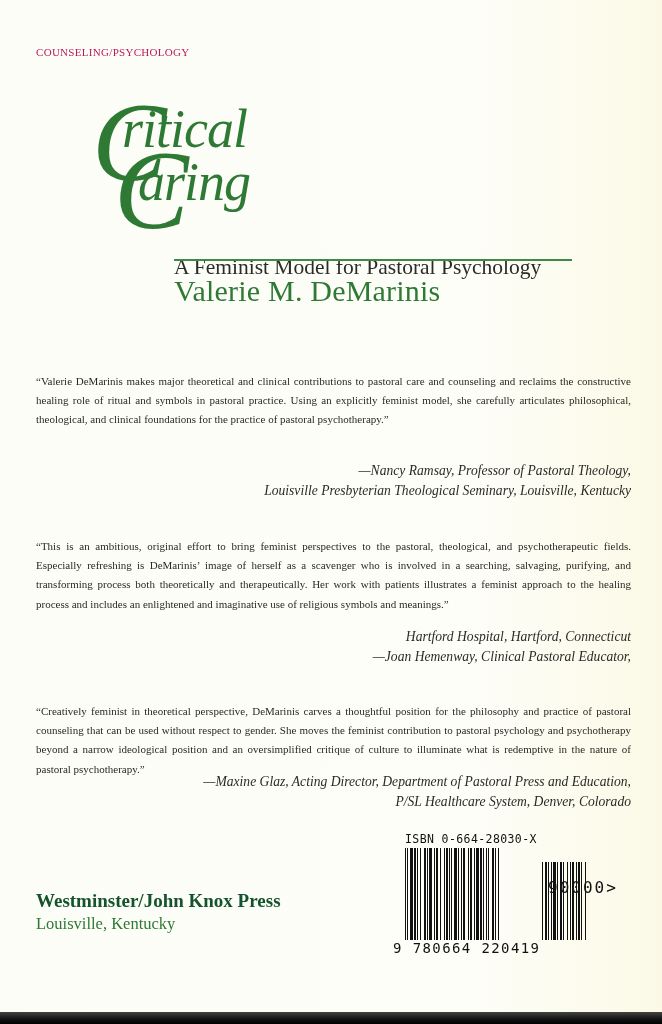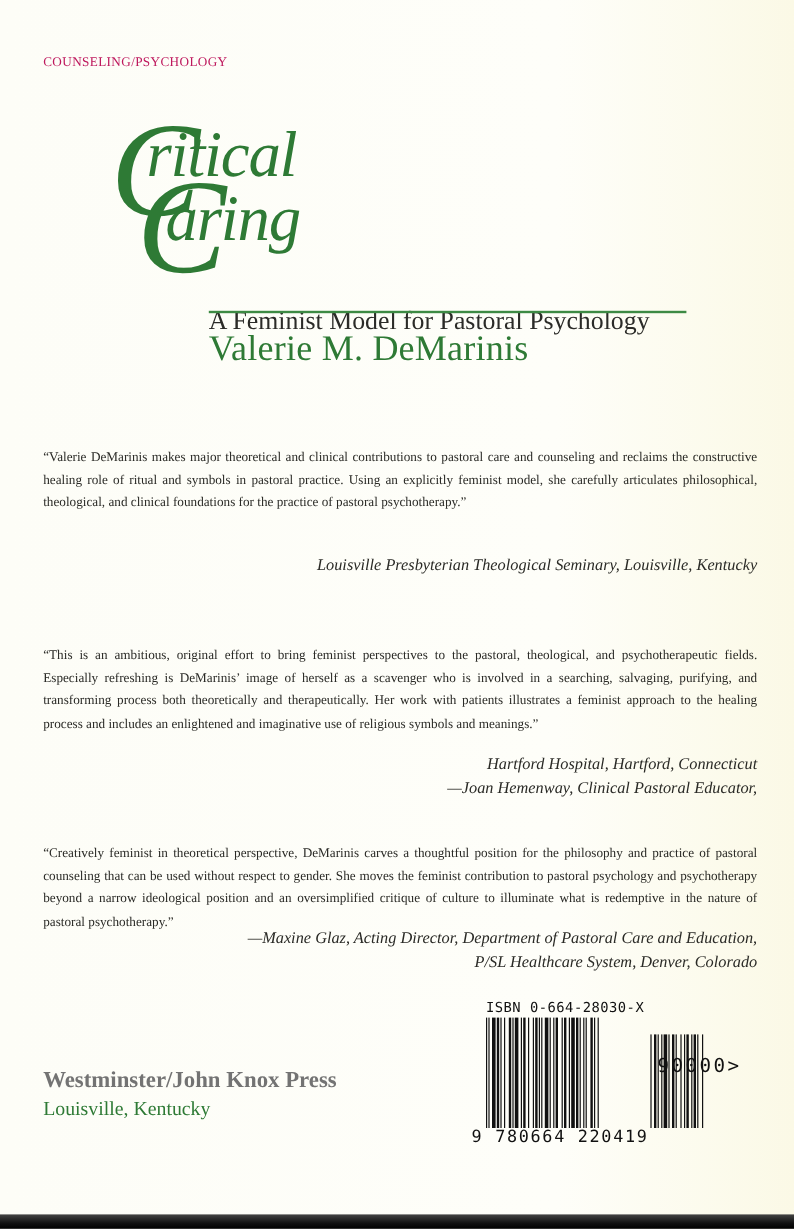--- a/index.html
+++ b/index.html
@@ -24,21 +24,21 @@
   .quote { left:36px; width:595px; font-size:11px; line-height:19.2px; text-align:justify; color:#2a2a26; }
   .quote p { margin:0; text-align-last:left; }
   .attrib { right:31px; text-align:right; font-style:italic; font-size:13.6px; line-height:19.5px; color:#2a2a26; }
   .attrib div { white-space:nowrap; }
   .q1 { top:372px; }
   .a1 { top:461px; }
   .q2 { top:537px; }
   .a2 { top:627px; }
   .q3 { top:702px; }
   .a3 { top:772px; }
-  .publisher { left:36px; top:890px; font-size:19px; font-weight:bold; color:#737373; }
+  .publisher { left:36px; top:890px; font-size:19px; font-weight:bold; color:#14532d; }
   .pubcity { left:36px; top:914px; font-size:16.5px; color:#2e7a35; }
   .isbn-label { left:405px; top:832px; font-family:"DejaVu Sans Mono","Liberation Mono",monospace; font-size:11.5px; color:#111; letter-spacing:0.4px; }
   .barcode { left:405px; top:848px; width:125px; height:92px; }
   .barcode2 { left:542px; top:862px; width:70px; height:78px; }
   .bar-digits { left:393px; top:940px; font-family:"DejaVu Sans Mono","Liberation Mono",monospace; font-size:14px; color:#111; letter-spacing:1.4px; }
   .price-code { left:548px; top:842px; font-family:"DejaVu Sans Mono","Liberation Mono",monospace; font-size:16px; color:#111; letter-spacing:2px;margin-top:36px; }
   .bottom-edge { left:0; top:1012px; width:662px; height:12px; background:linear-gradient(180deg,#444 0%, #111 60%, #000 100%); }
   .bar { position:absolute; top:0; bottom:0; background:#111; }
 </style>
 </head>
@@ -54,36 +54,37 @@
 </div>
 
 <div class="abs subtitle">A Feminist Model for Pastoral Psychology</div>
 <div class="abs rule"></div>
 <div class="abs author">Valerie M. DeMarinis</div>
 
 <div class="abs quote q1">
     <p>“Valerie DeMarinis makes major theoretical and clinical contributions to pastoral care and counseling and reclaims the constructive healing role of ritual and symbols in pastoral practice. Using an explicitly feminist model, she carefully articulates philosophical, theological, and clinical foundations for the practice of pastoral psychotherapy.”</p>
   </div>
 <div class="abs attrib a1">
+  <div>—Nancy Ramsay, Professor of Pastoral Theology,</div>
   <div>Louisville Presbyterian Theological Seminary, Louisville, Kentucky</div>
 </div>
 
 <div class="abs quote q2">
     <p>“This is an ambitious, original effort to bring feminist perspectives to the pastoral, theological, and psychotherapeutic fields. Especially refreshing is DeMarinis’ image of herself as a scavenger who is involved in a searching, salvaging, purifying, and transforming process both theoretically and therapeutically. Her work with patients illustrates a feminist approach to the healing process and includes an enlightened and imaginative use of religious symbols and meanings.”</p>
   </div>
 <div class="abs attrib a2">
   <div>Hartford Hospital, Hartford, Connecticut</div>
   <div>—Joan Hemenway, Clinical Pastoral Educator,</div>
 </div>
 
 <div class="abs quote q3">
     <p>“Creatively feminist in theoretical perspective, DeMarinis carves a thoughtful position for the philosophy and practice of pastoral counseling that can be used without respect to gender. She moves the feminist contribution to pastoral psychology and psychotherapy beyond a narrow ideological position and an oversimplified critique of culture to illuminate what is redemptive in the nature of pastoral psychotherapy.”</p>
   </div>
 <div class="abs attrib a3">
-  <div>—Maxine Glaz, Acting Director, Department of Pastoral Care and Education,</div>
+  <div>—Maxine Glaz, Acting Director, Department of Pastoral Press and Education,</div>
   <div>P/SL Healthcare System, Denver, Colorado</div>
 </div>
 
 <div class="abs publisher">Westminster/John Knox Press</div>
 <div class="abs pubcity">Louisville, Kentucky</div>
 
 <div class="abs isbn-label">ISBN 0-664-28030-X</div>
 <div class="abs barcode" id="bc1">
     <div class="bar" style="left: 0px; width: 1px;"></div>
     <div class="bar" style="left: 2px; width: 1px;"></div>

